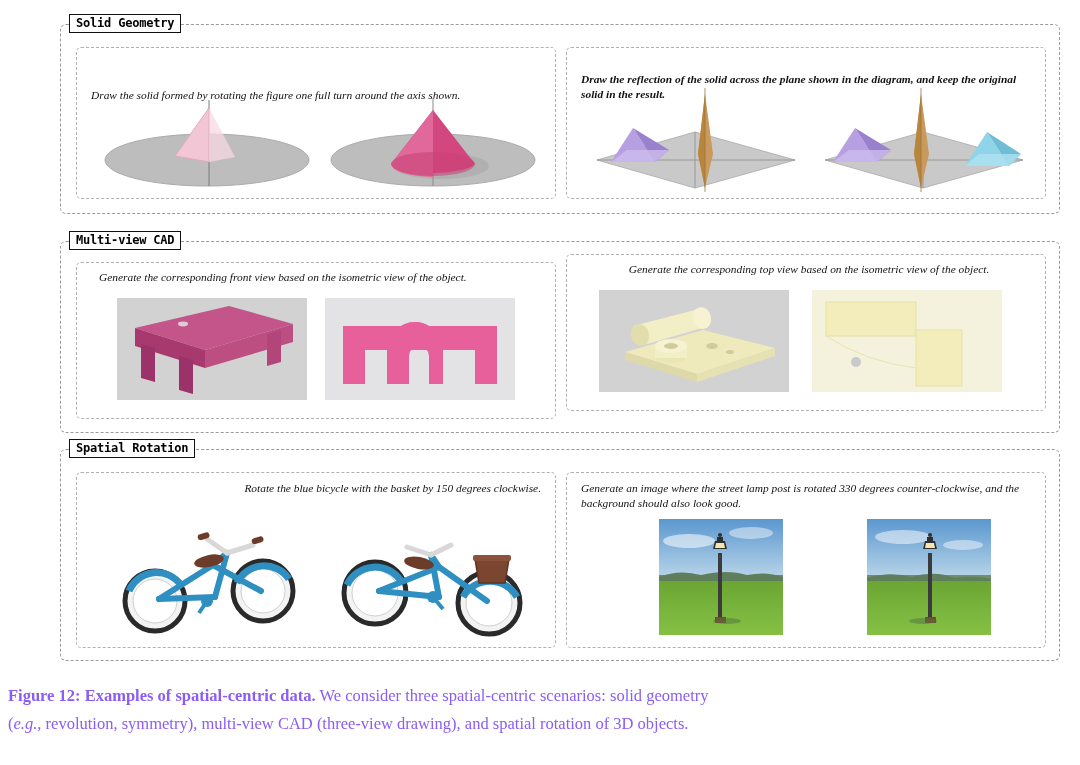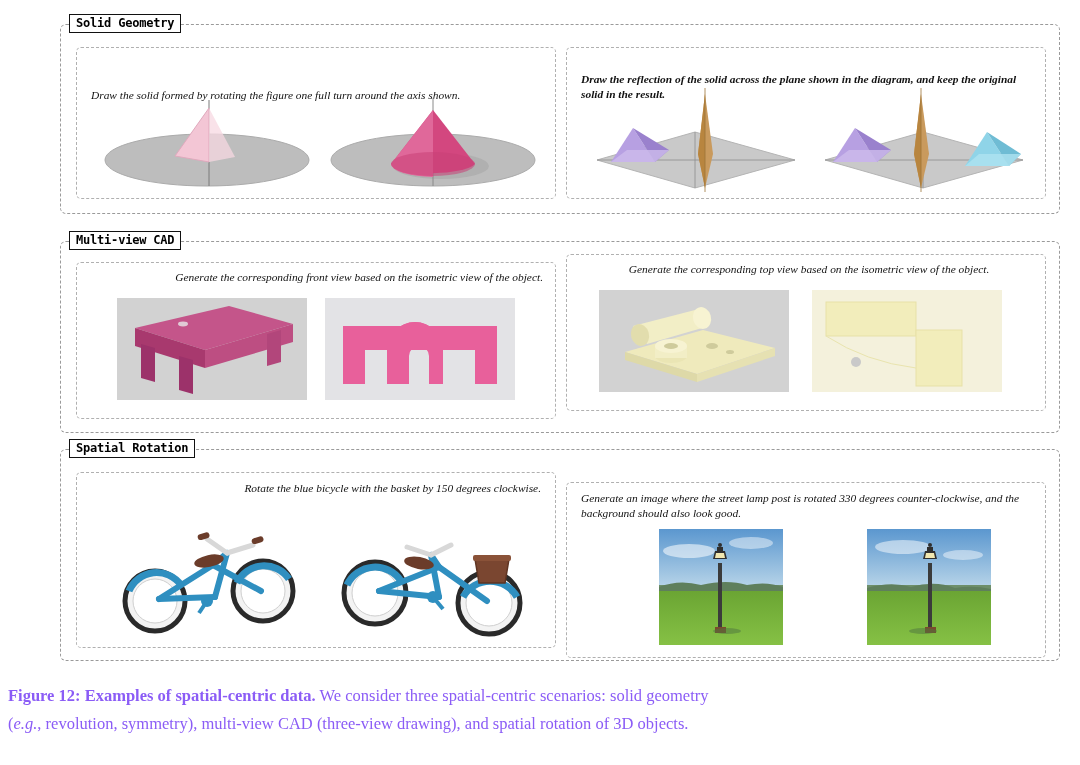--- a/index.html
+++ b/index.html
@@ -158,21 +158,21 @@
           <polygon points="154,78 198,78 210,66 168,66" fill="#aee2f0" opacity="0.8"></polygon>
         </svg>
       </div>
     </div>
   </div>
 
   <div class="section" style="left:60px; top:241px; width:1000px; height:192px;">
     <div class="section-label">Multi-view CAD</div>
 
     <div class="panel" style="left:15px; top:20px; width:480px; height:157px;">
-      <div class="prompt" style="left:22px; top:7px; width:444px; text-align:right;">Generate the corresponding front view based on the isometric view of the object.</div>
+      <div class="prompt" style="left:22px; top:7px; width:444px; text-align:left;">Generate the corresponding front view based on the isometric view of the object.</div>
 
       <div class="art gray-bg" style="left:40px; top:35px; width:190px; height:102px;">
         <svg width="190" height="102" viewBox="0 0 190 102">
           <rect width="190" height="102" fill="#d2d2d2"></rect>
 
           <polygon points="18,30 112,8 176,26 88,52" fill="#c4558a"></polygon>
 
           <polygon points="18,30 88,52 88,70 18,48" fill="#a8396e"></polygon>
 
           <polygon points="88,52 176,26 176,44 88,70" fill="#bd4e82"></polygon>
@@ -301,21 +301,21 @@
           <ellipse cx="92" cy="58" rx="15" ry="6" fill="#6b3c2a" transform="rotate(10 92 58)"></ellipse>
 
           <polygon points="148,54 182,54 178,78 152,78" fill="#7a4630" stroke="#5f3422" stroke-width="1.5"></polygon>
           <rect x="146" y="50" width="38" height="6" rx="2" fill="#8a5238"></rect>
           <circle cx="106" cy="92" r="6" fill="#2f8fc0"></circle>
           <line x1="106" y1="92" x2="116" y2="104" stroke="#2f8fc0" stroke-width="4"></line>
         </svg>
       </div>
     </div>
 
-    <div class="panel" style="left:505px; top:32px; width:480px; height:176px;">
+    <div class="panel" style="left:505px; top:22px; width:480px; height:176px;">
       <div class="prompt" style="left:14px; top:8px; width:452px;">Generate an image where the street lamp post is rotated 330 degrees counter-clockwise, and the background should also look good.</div>
 
       <div class="art" style="left:92px; top:46px; width:124px; height:116px;">
         <svg width="124" height="116" viewBox="0 0 124 116">
           <defs>
             <linearGradient id="skyA" x1="0" y1="0" x2="0" y2="1">
               <stop offset="0%" stop-color="#5b97cf"></stop>
               <stop offset="100%" stop-color="#bdd8ea"></stop>
             </linearGradient>
             <linearGradient id="grassA" x1="0" y1="0" x2="0" y2="1">

